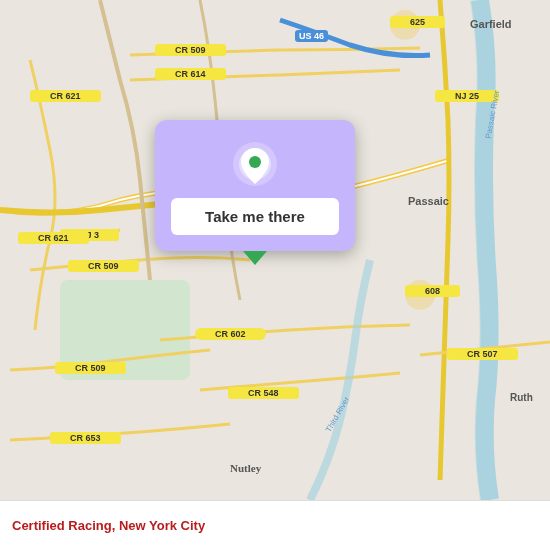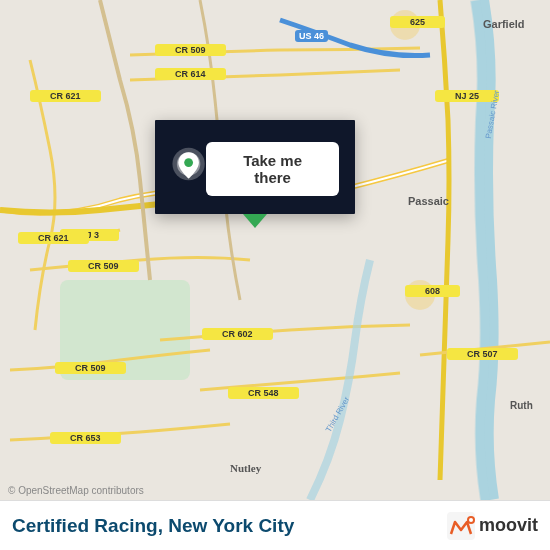--- a/index.html
+++ b/index.html
@@ -28,24 +28,24 @@
       width: 100%;
       height: 100%;
     }
 
     
     .popup-card {
       position: absolute;
       top: 120px;
       left: 155px;
       width: 200px;
-      background: #0f172a;
-      border-radius: 1px;
-      display: flex;
-      flex-direction: row;
+      background: #c4b5fd;
+      border-radius: 12px;
+      display: flex;
+      flex-direction: column;
       align-items: center;
       padding: 20px 16px 16px;
       box-shadow: 0 4px 16px rgba(0,0,0,0.3);
       z-index: 10;
     }
 
     .popup-card::after {
       content: '';
       position: absolute;
       bottom: -14px;
@@ -89,23 +89,23 @@
       padding: 0 12px;
       border-top: 1px solid #ddd;
     }
 
     .location-info {
       display: flex;
       flex-direction: column;
     }
 
     .location-name {
-      font-size: 19px;
+      font-size: 13px;
       font-weight: 600;
-      color: #0c4a6e;
+      color: #b91c1c;
     }
 
     .attribution {
       font-size: 10px;
       color: #888;
       position: absolute;
       bottom: 4px;
       left: 8px;
     }
 
@@ -214,61 +214,50 @@
     <circle cx="420" cy="295" r="15" fill="#f5c842" opacity="0.3"></circle>
   </svg>
 
   <div class="road-label" style="top:44px; left:155px;">CR 509</div>
   <div class="highway-label" style="top:30px; left:295px;">US 46</div>
   <div class="road-label" style="top:68px; left:155px;">CR 614</div>
   <div class="road-label" style="top:90px; left:30px;">CR 621</div>
   <div class="road-label" style="top:195px; left:60px;margin-top:34px;">NJ 3</div>
   <div class="road-label" style="top:232px; left:18px;">CR 621</div>
   <div class="road-label" style="top:260px; left:68px;">CR 509</div>
-  <div class="road-label" style="top:328px; left:202px;">CR 602</div>
+  <div class="road-label" style="top:328px; left:195px;border-radius:6px;">CR 602</div>
   <div class="road-label" style="top:362px; left:55px;">CR 509</div>
   <div class="road-label" style="top:387px; left:228px;">CR 548</div>
   <div class="road-label" style="top:432px; left:50px;">CR 653</div>
   <div class="road-label" style="top:16px; left:390px;">625</div>
   <div class="road-label" style="top:285px; left:405px;">608</div>
   <div class="road-label" style="top:90px; left:435px;">NJ 25</div>
   <div class="road-label" style="top:348px; left:447px;">CR 507</div>
 
-  <div class="place-label" style="top:18px; left:483px;">Garfield</div>
+  <div class="place-label" style="top:18px; left:470px;">Garfield</div>
   <div class="place-label" style="top:195px; left:408px;">Passaic</div>
   <div class="place-label" style="top:462px; left:230px;font-family:Liberation Serif, serif;">Nutley</div>
-  <div class="place-label" style="top:400px; left:510px; font-size:10px;">Ruth</div>
+  <div class="place-label" style="top:392px; left:510px; font-size:10px;">Ruth</div>
   <div class="river-label" style="top:110px; left:468px; color:#6699cc; font-size:8px; transform:rotate(-80deg);">Passaic River</div>
   <div class="river-label" style="top:410px; left:318px; color:#6699cc; font-size:8px;">Third River</div>
 
   <div class="popup-card">
 
     <svg class="pin-icon" viewBox="0 0 48 48" xmlns="http://www.w3.org/2000/svg">
       <circle cx="24" cy="24" r="22" fill="white" opacity="0.25"></circle>
       <circle cx="24" cy="24" r="16" fill="white" opacity="0.4"></circle>
       <path d="M24 8 C16.3 8 10 14.3 10 22 C10 32 24 44 24 44 C24 44 38 32 38 22 C38 14.3 31.7 8 24 8Z" fill="white"></path>
       <circle cx="24" cy="22" r="6" fill="#34a853"></circle>
     </svg>
 
     <button class="take-me-there-btn">Take me there</button>
   </div>
 
-  <div class="attribution">© OpenStreetMap contributors</div>
 </div>
 
 <div id="bottom-bar">
   <div class="location-info">
     <span class="location-name">
       <span>Certified Racing</span>, <span>New York City</span>
     </span>
   </div>
 
-  <div class="moovit-logo">
-    <svg class="m-icon" viewBox="0 0 28 28" xmlns="http://www.w3.org/2000/svg">
-      <rect width="28" height="28" rx="4" fill="#f5f5f5"></rect>
-
-      <path d="M4 22 L8 10 L14 18 L20 10 L24 22" stroke="#e85d26" stroke-width="2.5" fill="none" stroke-linejoin="round"></path>
-      <circle cx="24" cy="8" r="4" fill="#e85d26"></circle>
-      <circle cx="24" cy="8" r="2" fill="white"></circle>
-    </svg>
-    <span>moovit</span>
-  </div>
 </div>
 
 </body></html>

